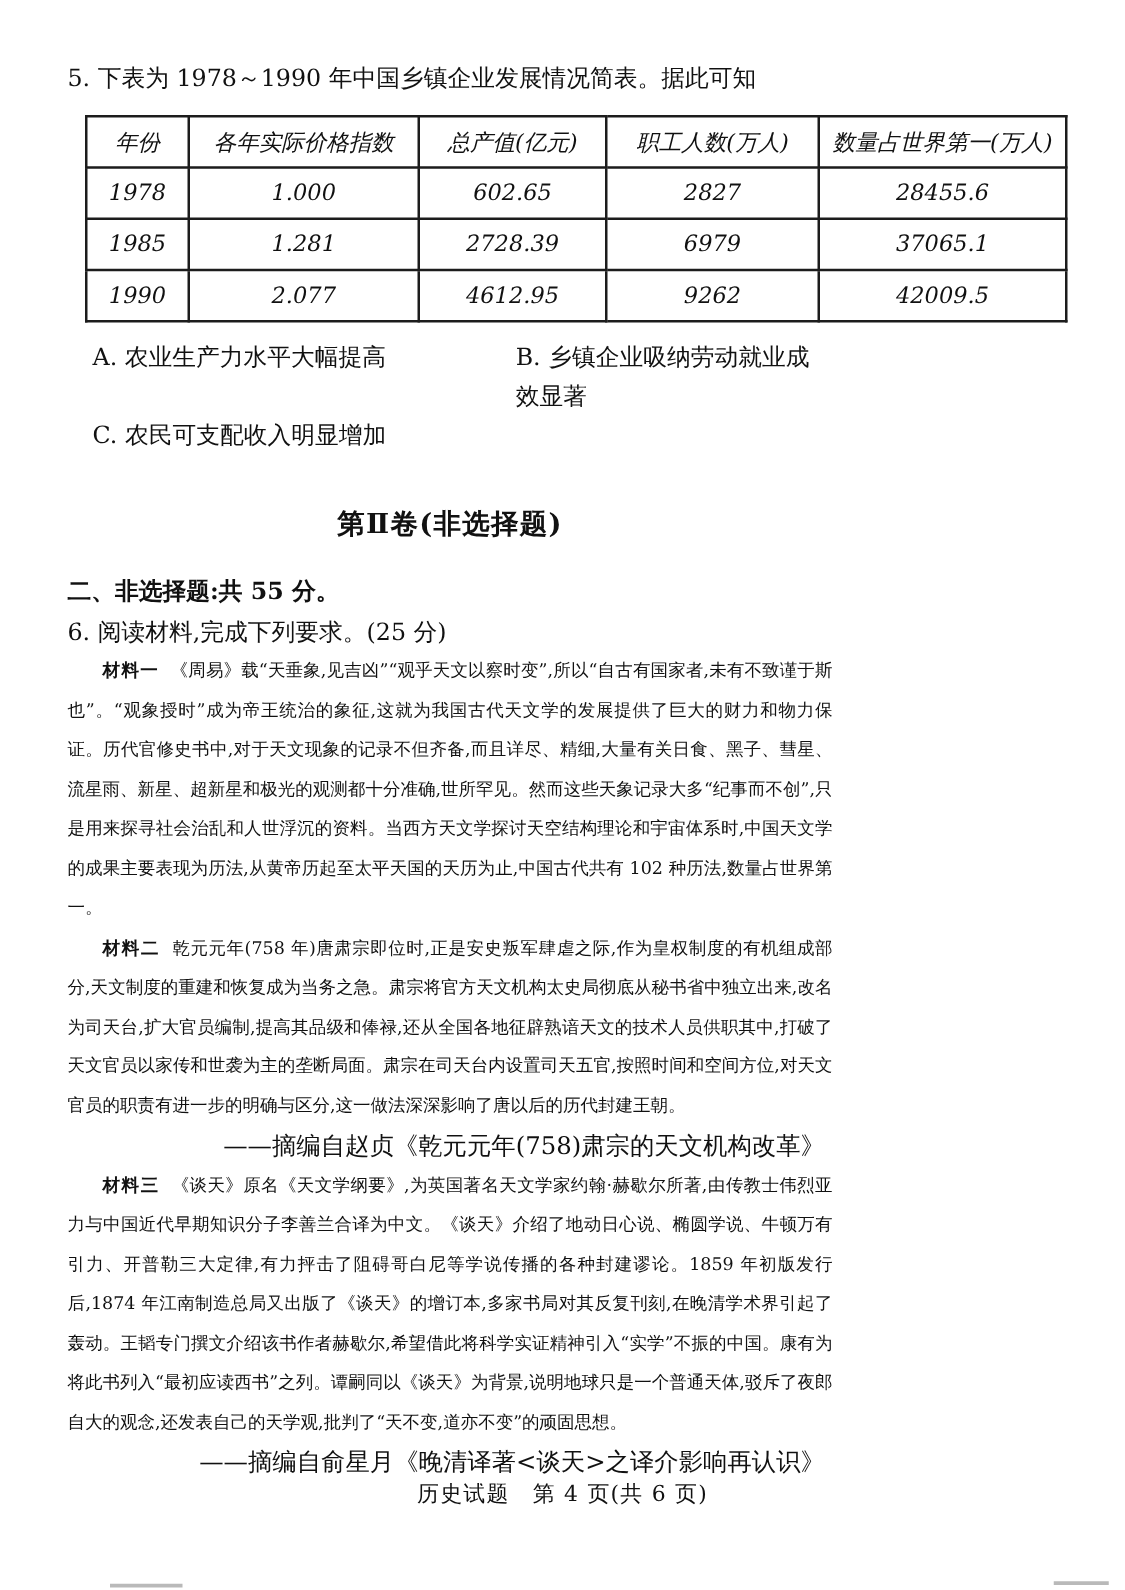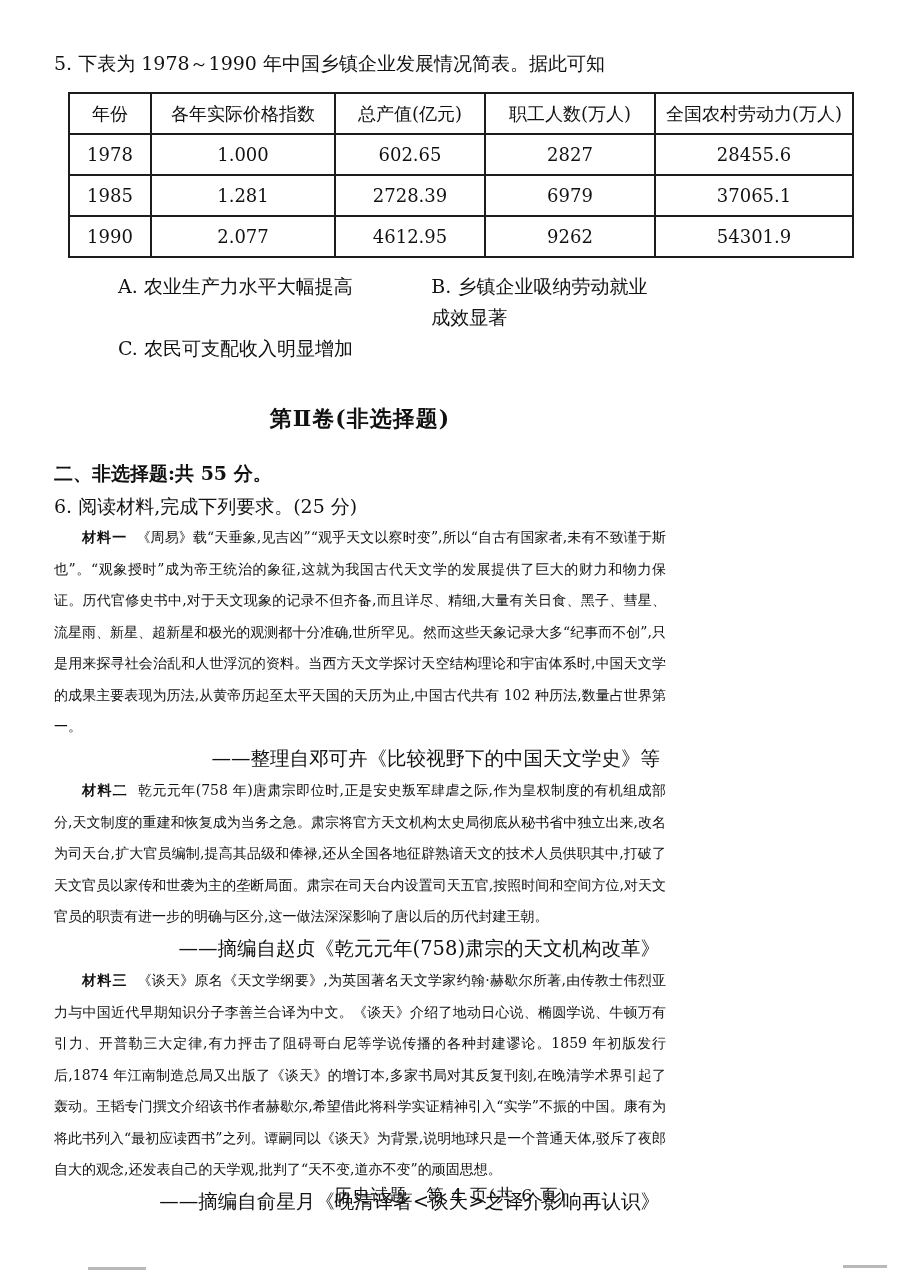--- a/index.html
+++ b/index.html
@@ -14,30 +14,31 @@
   .page{
     position:absolute;top:0;left:0;width:712px;height:1272px;
     padding:48px 46px 0 54px;box-sizing:border-box;
   }
   .stem{font-size:19px;line-height:30px;}
   .q5-table{
     border-collapse:collapse;
     margin:14px 0 0 14px;
     width:786px;
     font-size:18px;
+    font-style:italic;
   }
   .q5-table td{
     border:2px solid #1c1c1c;
     text-align:center;
     height:39px;
     padding:0 4px;
   }
   .options{margin:13px 0 0 20px;font-size:19px;}
   .opt-row{display:flex;line-height:31px;}
-  .opt-row .opt:first-child{width:390px;margin-left:44px;}
+  .opt-row .opt:first-child{width:390px;}
   .section-title{
     text-align:center;font-weight:bold;font-size:22px;
     margin-top:40px;letter-spacing:1px;
   }
   .subhead{font-weight:bold;font-size:19px;margin-top:24px;line-height:30px;}
   .q6-stem{font-size:19px;margin-top:3px;line-height:30px;}
   .material{
     font-size:14px;line-height:31.5px;
     text-align:justify;
     text-indent:2em;
@@ -65,42 +66,42 @@
 
   <div class="stem">5. 下表为 1978～1990 年中国乡镇企业发展情况简表。据此可知</div>
 
   <table class="q5-table">
     <tbody>
       <tr>
         <td style="width:72px">年份</td>
         <td style="width:174px">各年实际价格指数</td>
         <td style="width:140px">总产值(亿元)</td>
         <td style="width:160px">职工人数(万人)</td>
-        <td>全国农村劳动力(万人)</td>
+        <td>数量占世界第一(万人)</td>
       </tr>
       <tr>
         <td>1978</td>
         <td>1.000</td>
         <td>602.65</td>
         <td>2827</td>
         <td>28455.6</td>
       </tr>
       <tr>
         <td>1985</td>
         <td>1.281</td>
         <td>2728.39</td>
         <td>6979</td>
         <td>37065.1</td>
       </tr>
       <tr>
         <td>1990</td>
         <td>2.077</td>
         <td>4612.95</td>
         <td>9262</td>
-        <td>54301.9</td>
+        <td>42009.5</td>
       </tr>
     </tbody>
   </table>
 
   <div class="options">
     <div class="opt-row">
       <span class="opt">A. 农业生产力水平大幅提高</span>
       <span class="opt">B. 乡镇企业吸纳劳动就业成效显著</span>
     </div>
     <div class="opt-row">
@@ -110,21 +111,20 @@
 
   <div class="section-title">第Ⅱ卷(非选择题)</div>
 
   <div class="subhead">二、非选择题:共 55 分。</div>
 
   <div class="q6-stem">6. 阅读材料,完成下列要求。(25 分)</div>
 
   <div class="material">
     <span class="mlabel">材料一</span>&nbsp;&nbsp;<span>《周易》载“天垂象,见吉凶”“观乎天文以察时变”,所以“自古有国家者,未有不致谨于斯也”。“观象授时”成为帝王统治的象征,这就为我国古代天文学的发展提供了巨大的财力和物力保证。历代官修史书中,对于天文现象的记录不但齐备,而且详尽、精细,大量有关日食、黑子、彗星、流星雨、新星、超新星和极光的观测都十分准确,世所罕见。然而这些天象记录大多“纪事而不创”,只是用来探寻社会治乱和人世浮沉的资料。当西方天文学探讨天空结构理论和宇宙体系时,中国天文学的成果主要表现为历法,从黄帝历起至太平天国的天历为止,中国古代共有 102 种历法,数量占世界第一。</span>
   </div>
-  <div class="source">——整理自邓可卉《比较视野下的中国天文学史》等</div>
 
   <div class="material">
     <span class="mlabel">材料二</span>&nbsp;&nbsp;<span>乾元元年(758 年)唐肃宗即位时,正是安史叛军肆虐之际,作为皇权制度的有机组成部分,天文制度的重建和恢复成为当务之急。肃宗将官方天文机构太史局彻底从秘书省中独立出来,改名为司天台,扩大官员编制,提高其品级和俸禄,还从全国各地征辟熟谙天文的技术人员供职其中,打破了天文官员以家传和世袭为主的垄断局面。肃宗在司天台内设置司天五官,按照时间和空间方位,对天文官员的职责有进一步的明确与区分,这一做法深深影响了唐以后的历代封建王朝。</span>
   </div>
   <div class="source">——摘编自赵贞《乾元元年(758)肃宗的天文机构改革》</div>
 
   <div class="material">
     <span class="mlabel">材料三</span>&nbsp;&nbsp;<span>《谈天》原名《天文学纲要》,为英国著名天文学家约翰·赫歇尔所著,由传教士伟烈亚力与中国近代早期知识分子李善兰合译为中文。《谈天》介绍了地动日心说、椭圆学说、牛顿万有引力、开普勒三大定律,有力抨击了阻碍哥白尼等学说传播的各种封建谬论。1859 年初版发行后,1874 年江南制造总局又出版了《谈天》的增订本,多家书局对其反复刊刻,在晚清学术界引起了轰动。王韬专门撰文介绍该书作者赫歇尔,希望借此将科学实证精神引入“实学”不振的中国。康有为将此书列入“最初应读西书”之列。谭嗣同以《谈天》为背景,说明地球只是一个普通天体,驳斥了夜郎自大的观念,还发表自己的天学观,批判了“天不变,道亦不变”的顽固思想。</span>
   </div>
   <div class="source">——摘编自俞星月《晚清译著&lt;谈天&gt;之译介影响再认识》</div>

